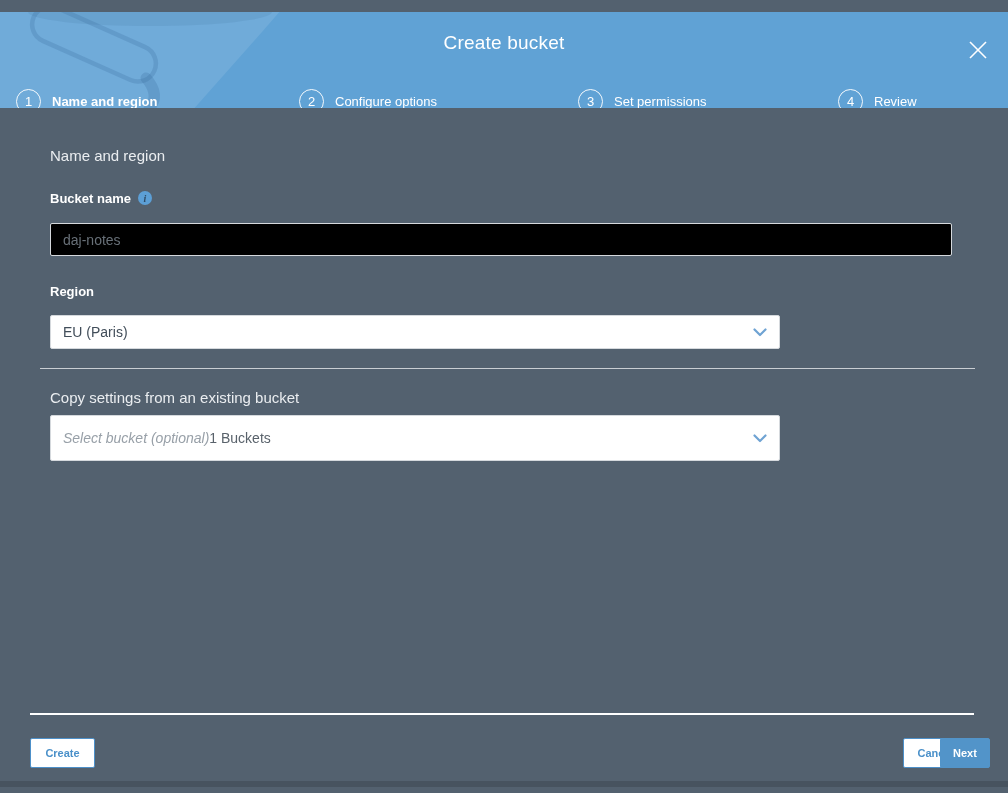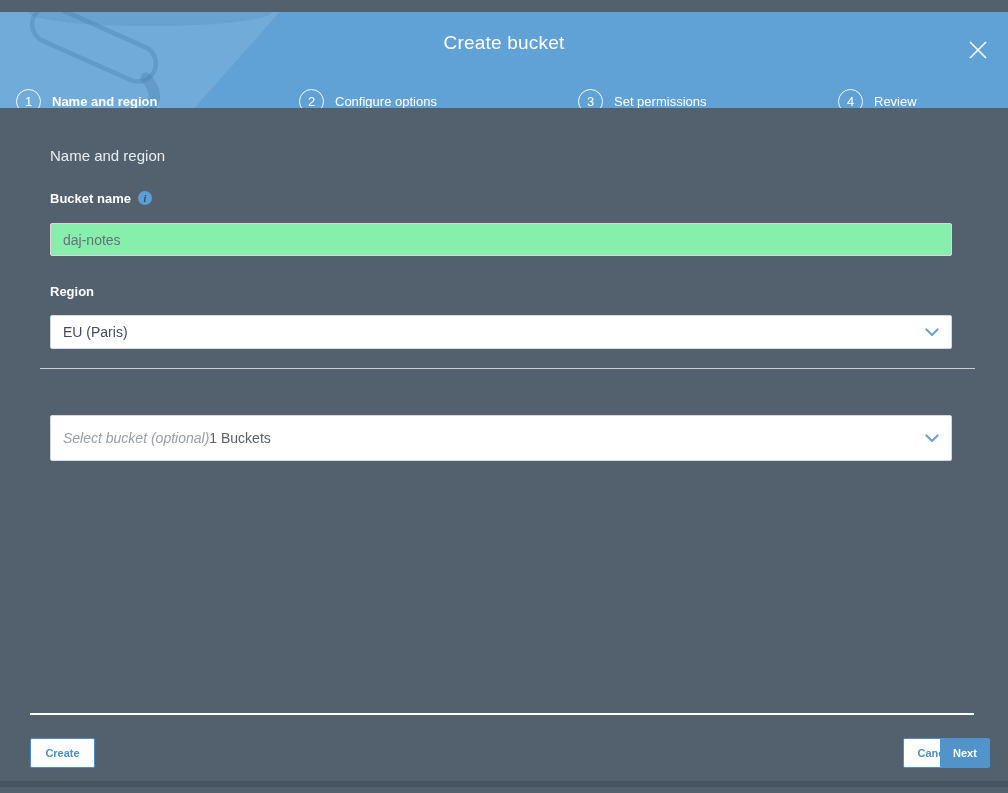--- a/index.html
+++ b/index.html
@@ -74,28 +74,28 @@
     display: inline-flex; align-items: center; justify-content: center;
     width: 14px; height: 14px; border-radius: 50%;
     background: #5C9FD6; color: #2E4B66;
     font-size: 10px; font-weight: 700; font-style: italic;
     margin-left: 7px; cursor: pointer;
     font-family: "Liberation Serif", serif;
   }
 
   .text-input {
     position: absolute; left: 50px; width: 902px; height: 33px;
-    background: #86efac; border: 1px solid #D5D9DD; border-radius: 2px;
+    background: #000000; border: 1px solid #D5D9DD; border-radius: 2px;
     font-family: "Liberation Sans", sans-serif;
     font-size: 14px; color: #687078; padding: 0 12px; outline: none;
   }
   .input-bucket-name { top: 115px; }
 
   .select-box {
-    position: absolute; left: 50px; width: 902px;
+    position: absolute; left: 50px; width: 730px;
     background: #FFFFFF; border: 1px solid #D5D9DD; border-radius: 2px;
     display: flex; align-items: center; cursor: pointer;
     padding: 16px 12px; font-size: 14px;
   }
   .select-region { top: 207px; height: 31px; color: #414D59; }
   .select-copy-bucket { top: 307px; height: 46px; }
   .select-value { flex: 1 1 auto; display: flex; align-items: baseline; overflow: hidden; white-space: nowrap; }
   .placeholder-italic { color: #98A0A8; font-style: italic; }
   .bucket-count { color: #59626B; font-style: normal; }
   .chevron {
@@ -194,20 +194,21 @@
     <span class="select-value">
       <span>EU (Paris)</span>
     </span>
     <svg class="chevron" width="14" height="9" viewBox="0 0 14 9">
       <polyline points="1.5,1.5 7,7 12.5,1.5" fill="none" stroke="#6FA3D3" stroke-width="2.2" stroke-linecap="round" stroke-linejoin="round"></polyline>
     </svg>
   </div>
 
   <div class="divider-light"></div>
 
+  <div class="section-heading heading-copy-settings">Copy settings from an existing bucket</div>
 
   <div class="select-box select-copy-bucket">
     <span class="select-value">
       <span class="placeholder-italic">Select bucket (optional)</span>
       <span class="bucket-count">1 Buckets</span>
     </span>
     <svg class="chevron" width="14" height="9" viewBox="0 0 14 9">
       <polyline points="1.5,1.5 7,7 12.5,1.5" fill="none" stroke="#6FA3D3" stroke-width="2.2" stroke-linecap="round" stroke-linejoin="round"></polyline>
     </svg>
   </div>

